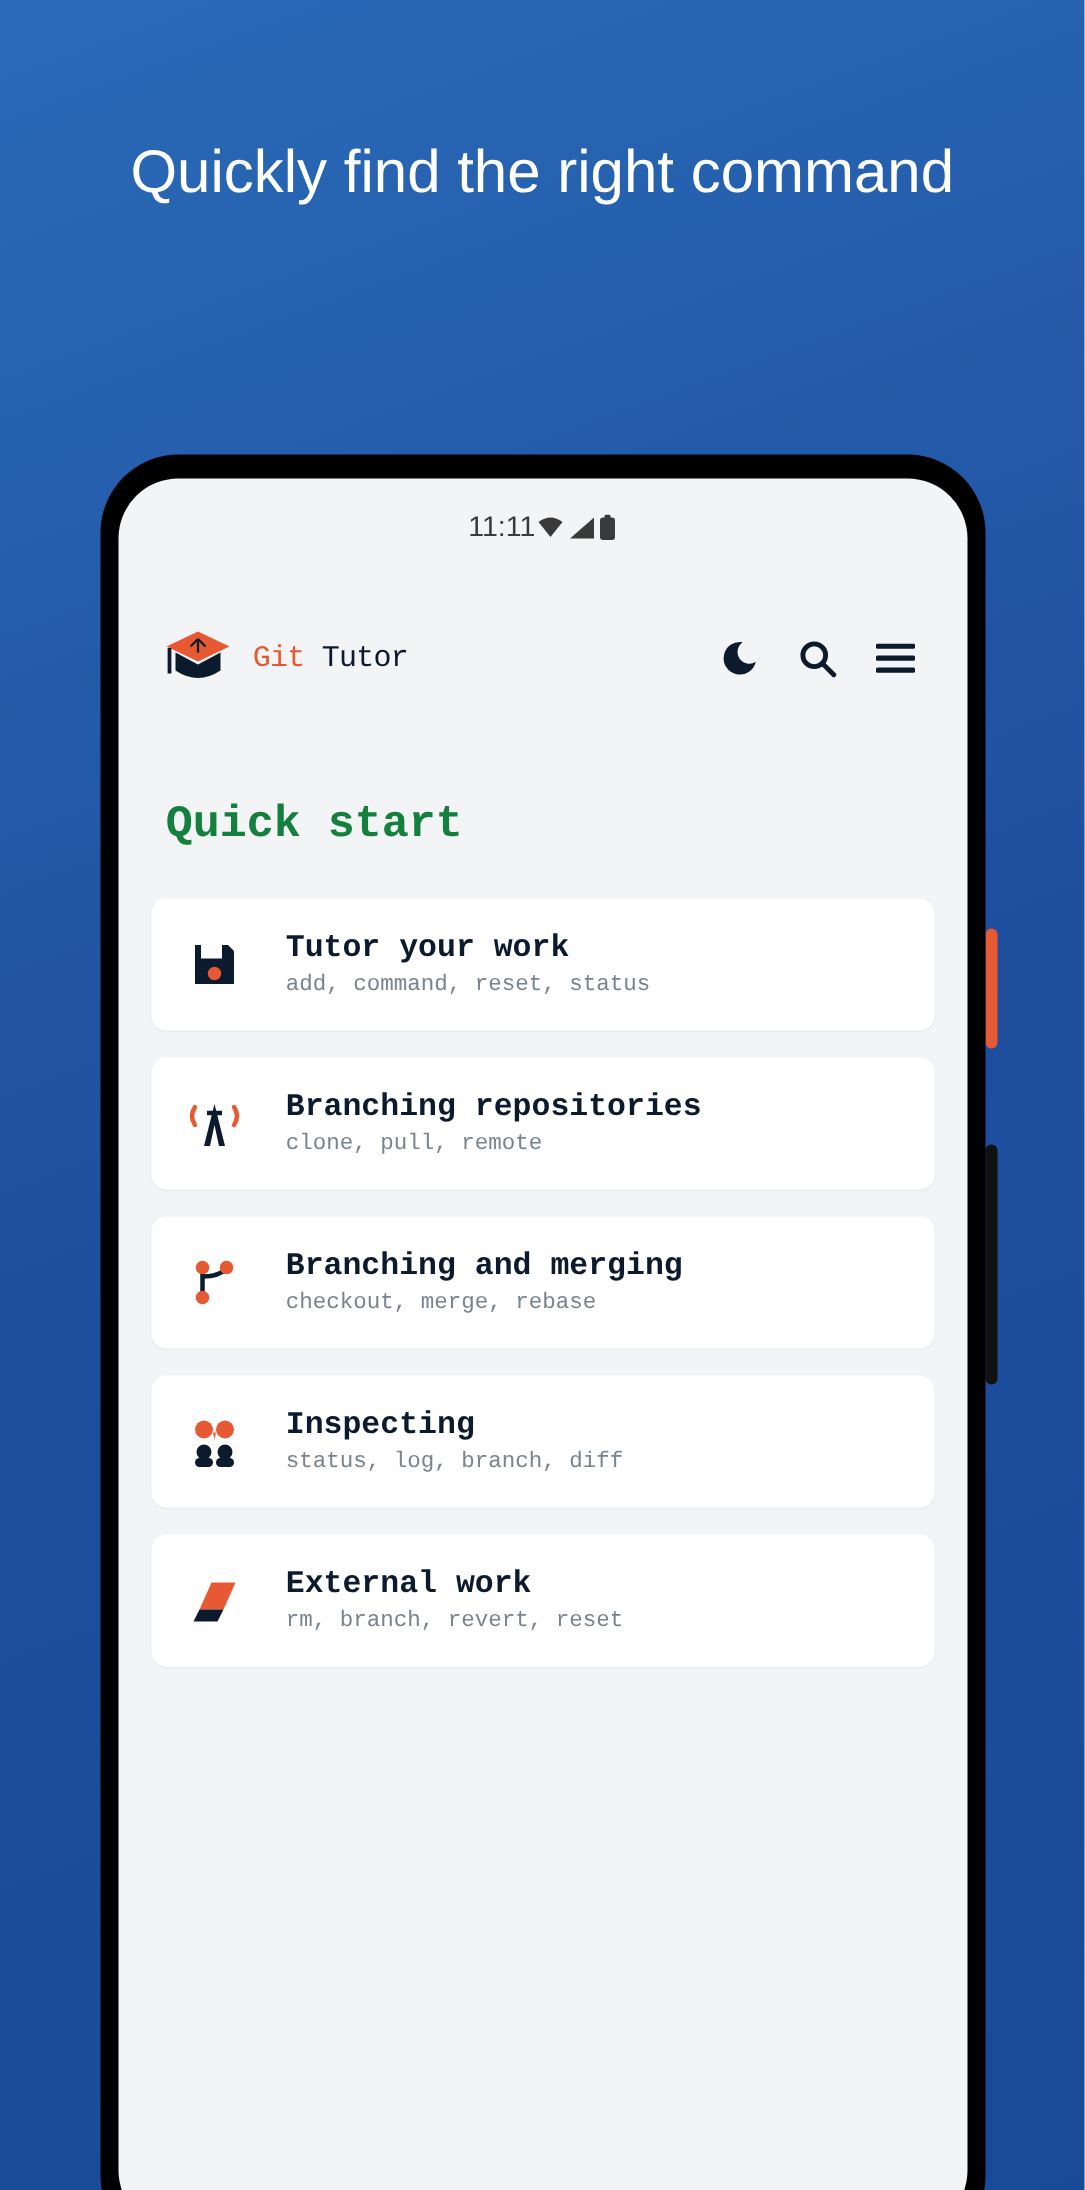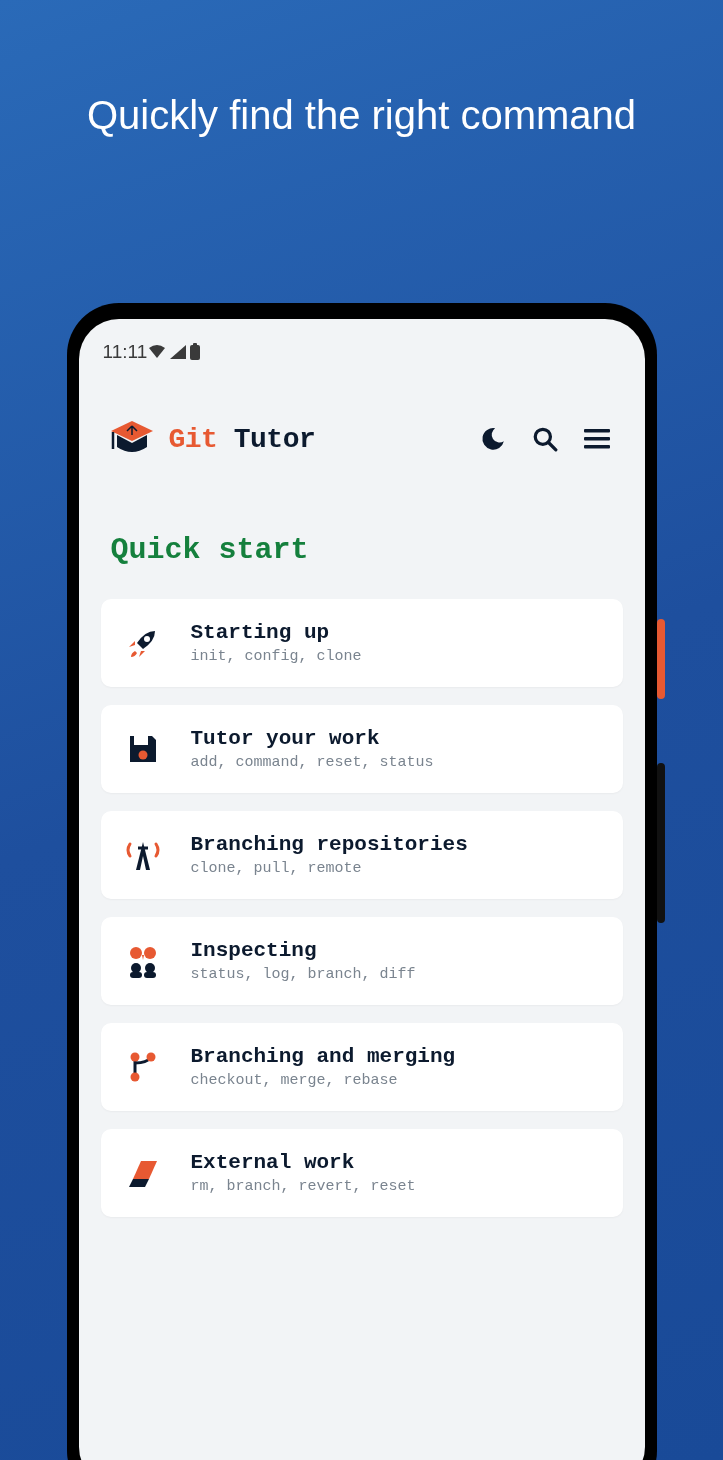--- a/index.html
+++ b/index.html
@@ -41,33 +41,33 @@
 .side-btn-o{position:absolute;right:-8px;top:316px;width:8px;height:80px;background:#e75932;border-radius:4px;}
 .side-btn-b{position:absolute;right:-8px;top:460px;width:8px;height:160px;background:#111;border-radius:4px;}
 .screen{
   width:100%;height:100%;
   background:#f2f4f6;
   border-radius:40px;
   overflow:hidden;
   position:relative;
 }
 .status-bar{
-  display:flex;justify-content:flex-start;align-items:center;
+  display:flex;justify-content:center;align-items:center;
   padding:22px 24px 10px;
   color:#3a3a3a;
   font-size:19px;
 }
 .status-icons{display:flex;gap:2px;align-items:center;}
 .app-header{
   display:flex;align-items:center;
   padding:46px 30px 20px;
   gap:16px;
 }
 .logo-wrap{display:flex;align-items:center;gap:14px;flex:1;}
-.brand{font-family:"Courier New",monospace;font-weight:700;font-size:28px;letter-spacing:-0.5px;}
+.brand{font-family:"Courier New",monospace;font-weight:400;font-size:20px;letter-spacing:-0.5px;}
 .git{color:#e75932;}
 .tutor{color:#0c1a2e;}
 .hdr-btn{width:36px;height:36px;display:flex;align-items:center;justify-content:center;color:#0c1a2e;}
 .section-title{
   font-family:"Courier New",monospace;
   font-weight:700;
   font-size:30px;
   color:#15803d;
   padding:54px 32px 32px;
 }
@@ -153,35 +153,20 @@
               <rect y="8" width="26" height="3.5" rx="1" fill="#0c1a2e"></rect>
               <rect y="16" width="26" height="3.5" rx="1" fill="#0c1a2e"></rect>
             </svg>
         </div>
       </div>
 
       <div class="section-title">Quick start</div>
 
       <div class="cards">
 
-        <div class="card">
-          <div class="card-icon">
-            <svg width="36" height="36" viewBox="0 0 36 36">
-              <path d="M30 6 Q20 6 12 18 L18 24 Q30 16 30 6 Z" fill="#0c1a2e"></path>
-              <circle cx="22" cy="14" r="3" fill="#fff"></circle>
-              <path d="M10 20 L4 22 L10 16 Z" fill="#e75932"></path>
-              <path d="M16 26 L14 32 L20 26 Z" fill="#e75932"></path>
-              <path d="M10 26 Q6 28 6 32 Q10 32 12 28 Z" fill="#e75932"></path>
-            </svg>
-          </div>
-          <div class="card-text">
-            <div class="card-title">Starting up</div>
-            <div class="card-sub">init, config, clone</div>
-          </div>
-        </div>
 
         <div class="card">
           <div class="card-icon">
             <svg width="34" height="34" viewBox="0 0 34 34">
               <path d="M4 4 L26 4 L30 8 L30 30 L4 30 Z" fill="#0c1a2e"></path>
               <rect x="8" y="4" width="14" height="9" fill="#fff"></rect>
               <circle cx="17" cy="23" r="4.5" fill="#e75932"></circle>
             </svg>
           </div>
           <div class="card-text">
@@ -195,20 +180,36 @@
             <svg width="38" height="34" viewBox="0 0 38 34">
               <path d="M6 6 Q2 12 6 18" stroke="#e75932" stroke-width="3" fill="none" stroke-linecap="round"></path>
               <path d="M32 6 Q36 12 32 18" stroke="#e75932" stroke-width="3" fill="none" stroke-linecap="round"></path>
               <path d="M19 4 L12 32 L16 32 L19 18 L22 32 L26 32 Z" fill="#0c1a2e"></path>
               <path d="M14 10 L24 10" stroke="#0c1a2e" stroke-width="3"></path>
             </svg>
           </div>
           <div class="card-text">
             <div class="card-title">Branching repositories</div>
             <div class="card-sub">clone, pull, remote</div>
+          </div>
+        </div>
+
+        <div class="card">
+          <div class="card-icon">
+            <svg width="36" height="36" viewBox="0 0 36 36">
+              <path d="M10 8 L10 28" stroke="#0c1a2e" stroke-width="3"></path>
+              <path d="M10 14 Q22 14 26 8" stroke="#0c1a2e" stroke-width="3" fill="none"></path>
+              <circle cx="10" cy="8" r="4.5" fill="#e75932"></circle>
+              <circle cx="10" cy="28" r="4.5" fill="#e75932"></circle>
+              <circle cx="26" cy="8" r="4.5" fill="#e75932"></circle>
+            </svg>
+          </div>
+          <div class="card-text">
+            <div class="card-title">Branching and merging</div>
+            <div class="card-sub">checkout, merge, rebase</div>
           </div>
         </div>
 
         <div class="card">
           <div class="card-icon">
             <svg width="38" height="34" viewBox="0 0 38 34">
               <circle cx="12" cy="9" r="6" fill="#e75932"></circle>
               <circle cx="26" cy="9" r="6" fill="#e75932"></circle>
               <path d="M18 11 L20 11 L19 16 Z" fill="#e75932"></path>
               <circle cx="12" cy="24" r="5" fill="#0c1a2e"></circle>
@@ -218,36 +219,20 @@
             </svg>
           </div>
           <div class="card-text">
             <div class="card-title">Inspecting</div>
             <div class="card-sub">status, log, branch, diff</div>
           </div>
         </div>
 
         <div class="card">
           <div class="card-icon">
-            <svg width="36" height="36" viewBox="0 0 36 36">
-              <path d="M10 8 L10 28" stroke="#0c1a2e" stroke-width="3"></path>
-              <path d="M10 14 Q22 14 26 8" stroke="#0c1a2e" stroke-width="3" fill="none"></path>
-              <circle cx="10" cy="8" r="4.5" fill="#e75932"></circle>
-              <circle cx="10" cy="28" r="4.5" fill="#e75932"></circle>
-              <circle cx="26" cy="8" r="4.5" fill="#e75932"></circle>
-            </svg>
-          </div>
-          <div class="card-text">
-            <div class="card-title">Branching and merging</div>
-            <div class="card-sub">checkout, merge, rebase</div>
-          </div>
-        </div>
-
-        <div class="card">
-          <div class="card-icon">
             <svg width="36" height="32" viewBox="0 0 36 32">
               <path d="M16 4 L32 4 L24 22 L8 22 Z" fill="#e75932"></path>
               <path d="M8 22 L24 22 L20 30 L4 30 Z" fill="#0c1a2e"></path>
             </svg>
           </div>
           <div class="card-text">
             <div class="card-title">External work</div>
             <div class="card-sub">rm, branch, revert, reset</div>
           </div>
         </div>

